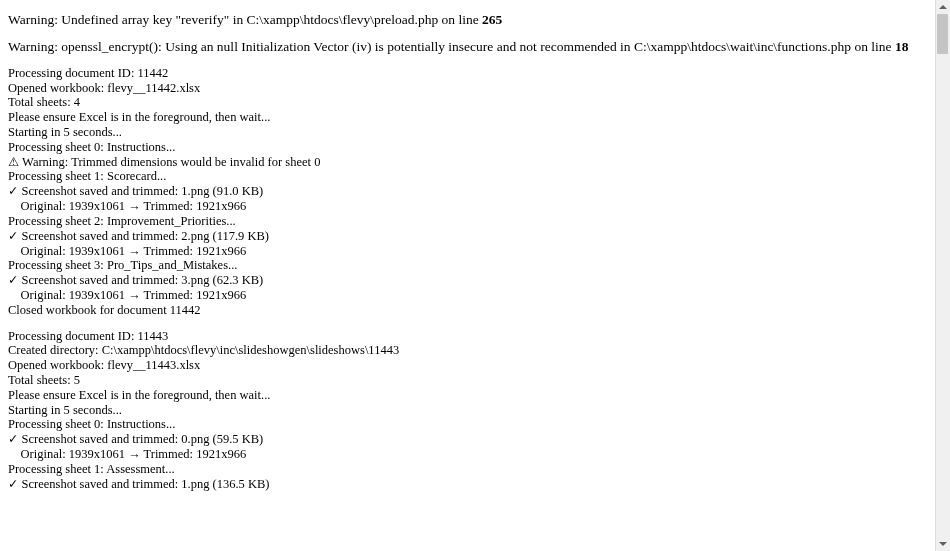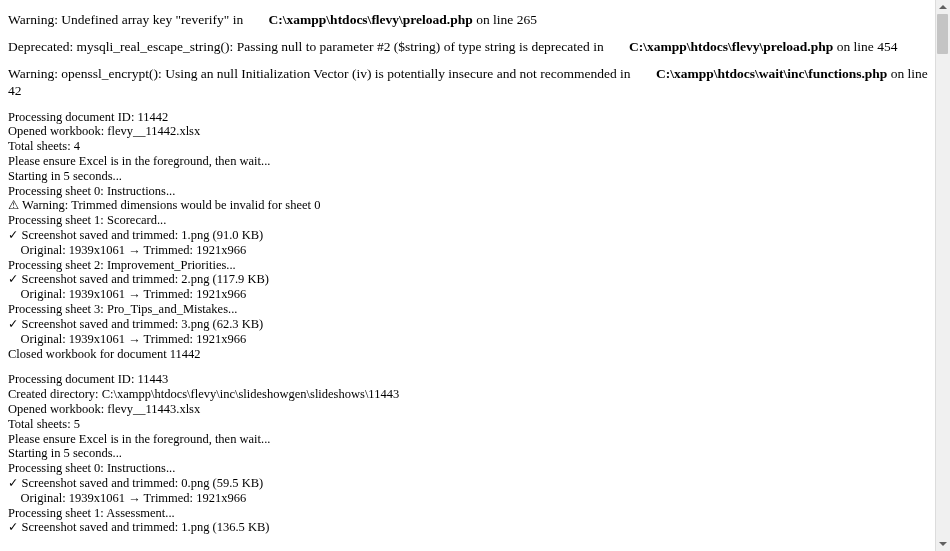--- a/index.html
+++ b/index.html
@@ -35,25 +35,24 @@
   .php-notice {
     font-family: "Liberation Serif", serif;
     font-size: 13.5px;
     line-height: 1.25;
     margin: 0 0 10px 0;
   }
   .php-notice .kw {
     font-weight: normal;
   }
   .php-notice .path {
-    font-weight: bold;
-    margin-left: 22px;
+    font-weight: normal;
   }
   .php-notice .lineno {
-    font-weight: normal;
+    font-weight: bold;
   }
   .log {
     font-family: "Liberation Serif", serif;
     font-size: 12.5px;
     line-height: 1.185;
     white-space: pre;
   }
   .log div {
     white-space: pre;
     min-height: 11px;
@@ -111,22 +110,21 @@
 </style>
 </head>
 <body>
 
 <div class="page">
 
   <div class="content">
 
     <div id="notice-list">
         <p class="php-notice"><span class="kw">Warning</span><span>: Undefined array key "reverify" in </span><span class="path">C:\xampp\htdocs\flevy\preload.php</span><span> on line </span><span class="lineno">265</span></p>
-        <p class="php-notice"><span class="kw">Deprecated</span><span>: mysqli_real_escape_string(): Passing null to parameter #2 ($string) of type string is deprecated in </span><span class="path">C:\xampp\htdocs\flevy\preload.php</span><span> on line </span><span class="lineno">454</span></p>
-        <p class="php-notice"><span class="kw">Warning</span><span>: openssl_encrypt(): Using an null Initialization Vector (iv) is potentially insecure and not recommended in </span><span class="path">C:\xampp\htdocs\wait\inc\functions.php</span><span> on line </span><span class="lineno">42</span></p>
+        <p class="php-notice"><span class="kw">Warning</span><span>: openssl_encrypt(): Using an null Initialization Vector (iv) is potentially insecure and not recommended in </span><span class="path">C:\xampp\htdocs\wait\inc\functions.php</span><span> on line </span><span class="lineno">18</span></p>
       </div>
 
     <div class="log" id="log-list"><div>Processing document ID: 11442</div><div>Opened workbook: flevy__11442.xlsx</div><div>Total sheets: 4</div><div class="bold">Please ensure Excel is in the foreground, then wait...</div><div>Starting in 5 seconds...</div><div>Processing sheet 0: Instructions...</div><div>⚠ Warning: Trimmed dimensions would be invalid for sheet 0</div><div>Processing sheet 1: Scorecard...</div><div>✓ Screenshot saved and trimmed: 1.png (91.0 KB)</div><div>    Original: 1939x1061 → Trimmed: 1921x966</div><div>Processing sheet 2: Improvement_Priorities...</div><div>✓ Screenshot saved and trimmed: 2.png (117.9 KB)</div><div>    Original: 1939x1061 → Trimmed: 1921x966</div><div>Processing sheet 3: Pro_Tips_and_Mistakes...</div><div>✓ Screenshot saved and trimmed: 3.png (62.3 KB)</div><div>    Original: 1939x1061 → Trimmed: 1921x966</div><div>Closed workbook for document 11442</div><div class="blank"></div><div>Processing document ID: 11443</div><div>Created directory: C:\xampp\htdocs\flevy\inc\slideshowgen\slideshows\11443</div><div>Opened workbook: flevy__11443.xlsx</div><div>Total sheets: 5</div><div class="bold">Please ensure Excel is in the foreground, then wait...</div><div>Starting in 5 seconds...</div><div>Processing sheet 0: Instructions...</div><div>✓ Screenshot saved and trimmed: 0.png (59.5 KB)</div><div>    Original: 1939x1061 → Trimmed: 1921x966</div><div>Processing sheet 1: Assessment...</div><div>✓ Screenshot saved and trimmed: 1.png (136.5 KB)</div></div>
 
   </div>
 
   <div class="scrollbar">
     <div class="scroll-arrow-up"></div>
     <div class="scroll-thumb"></div>
     <div class="scroll-arrow-down"></div>

